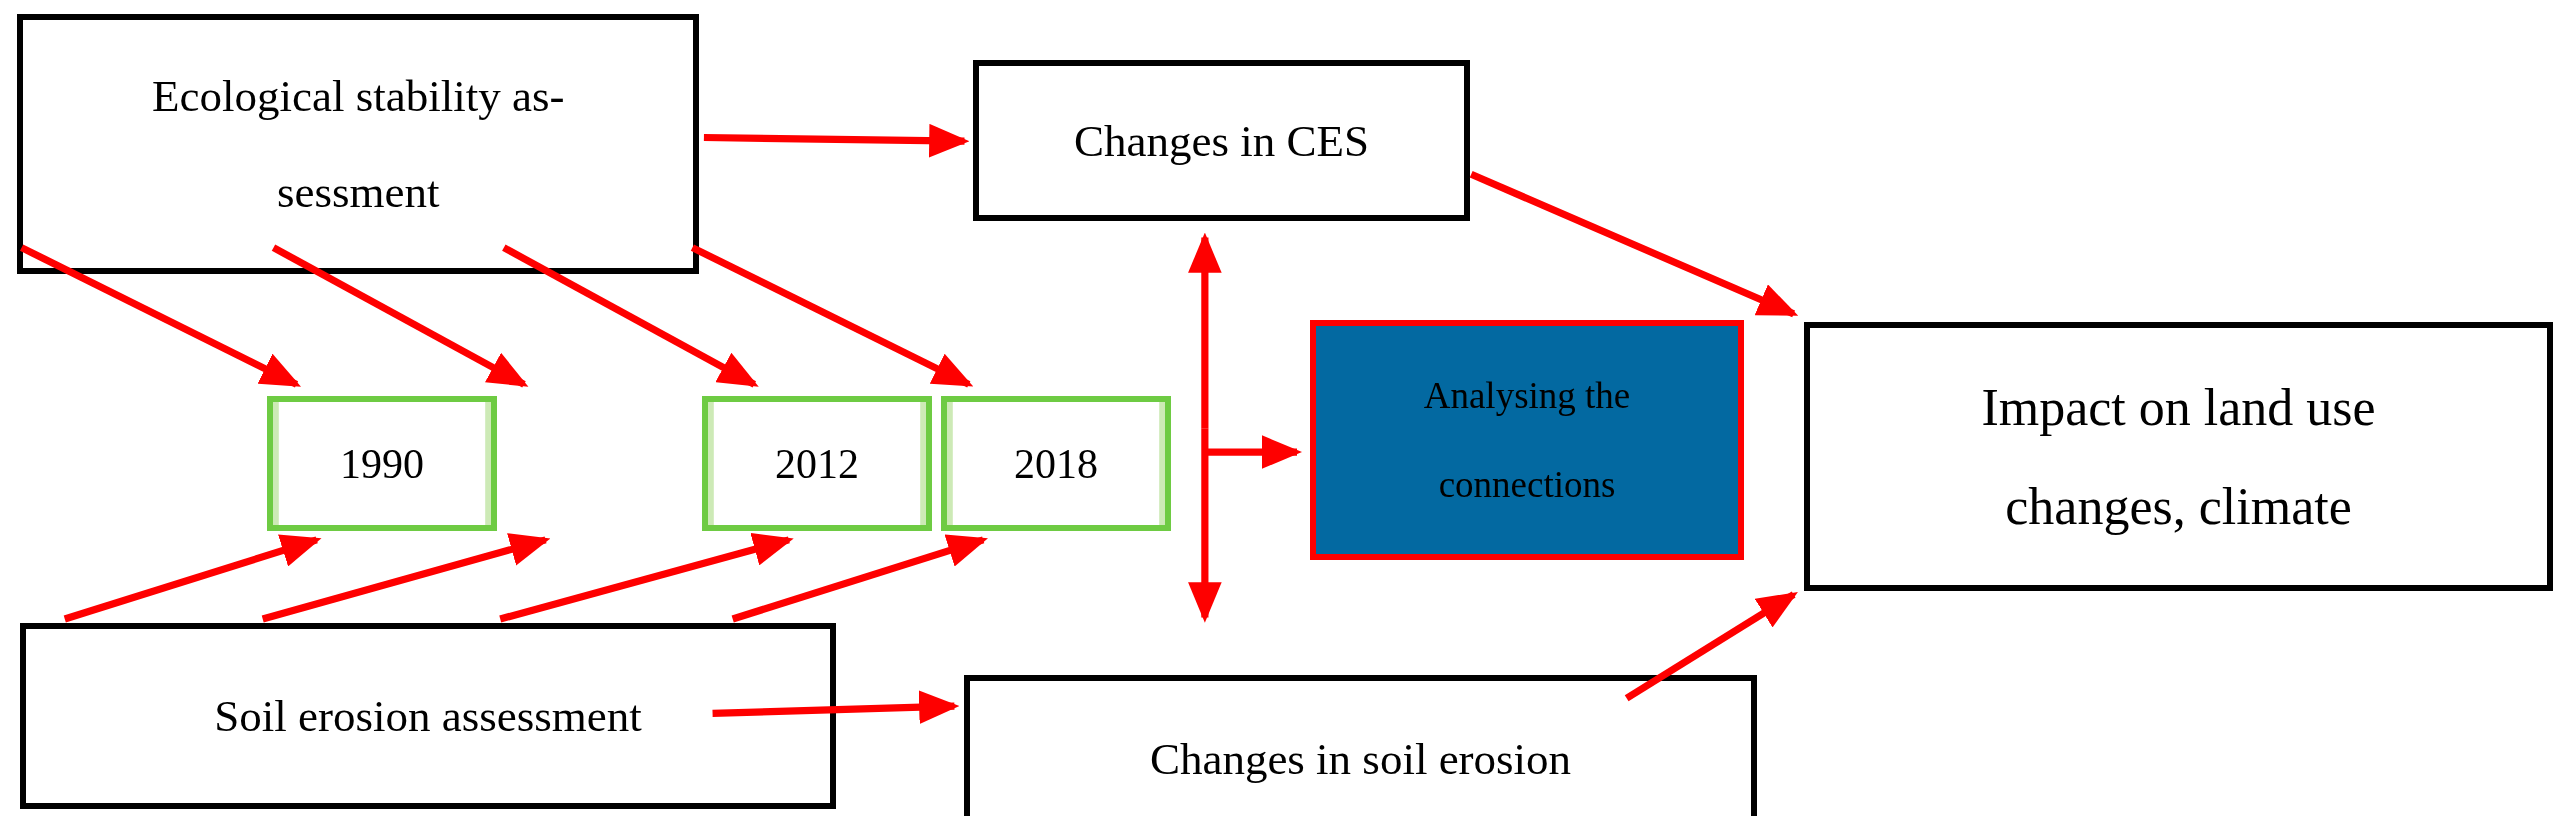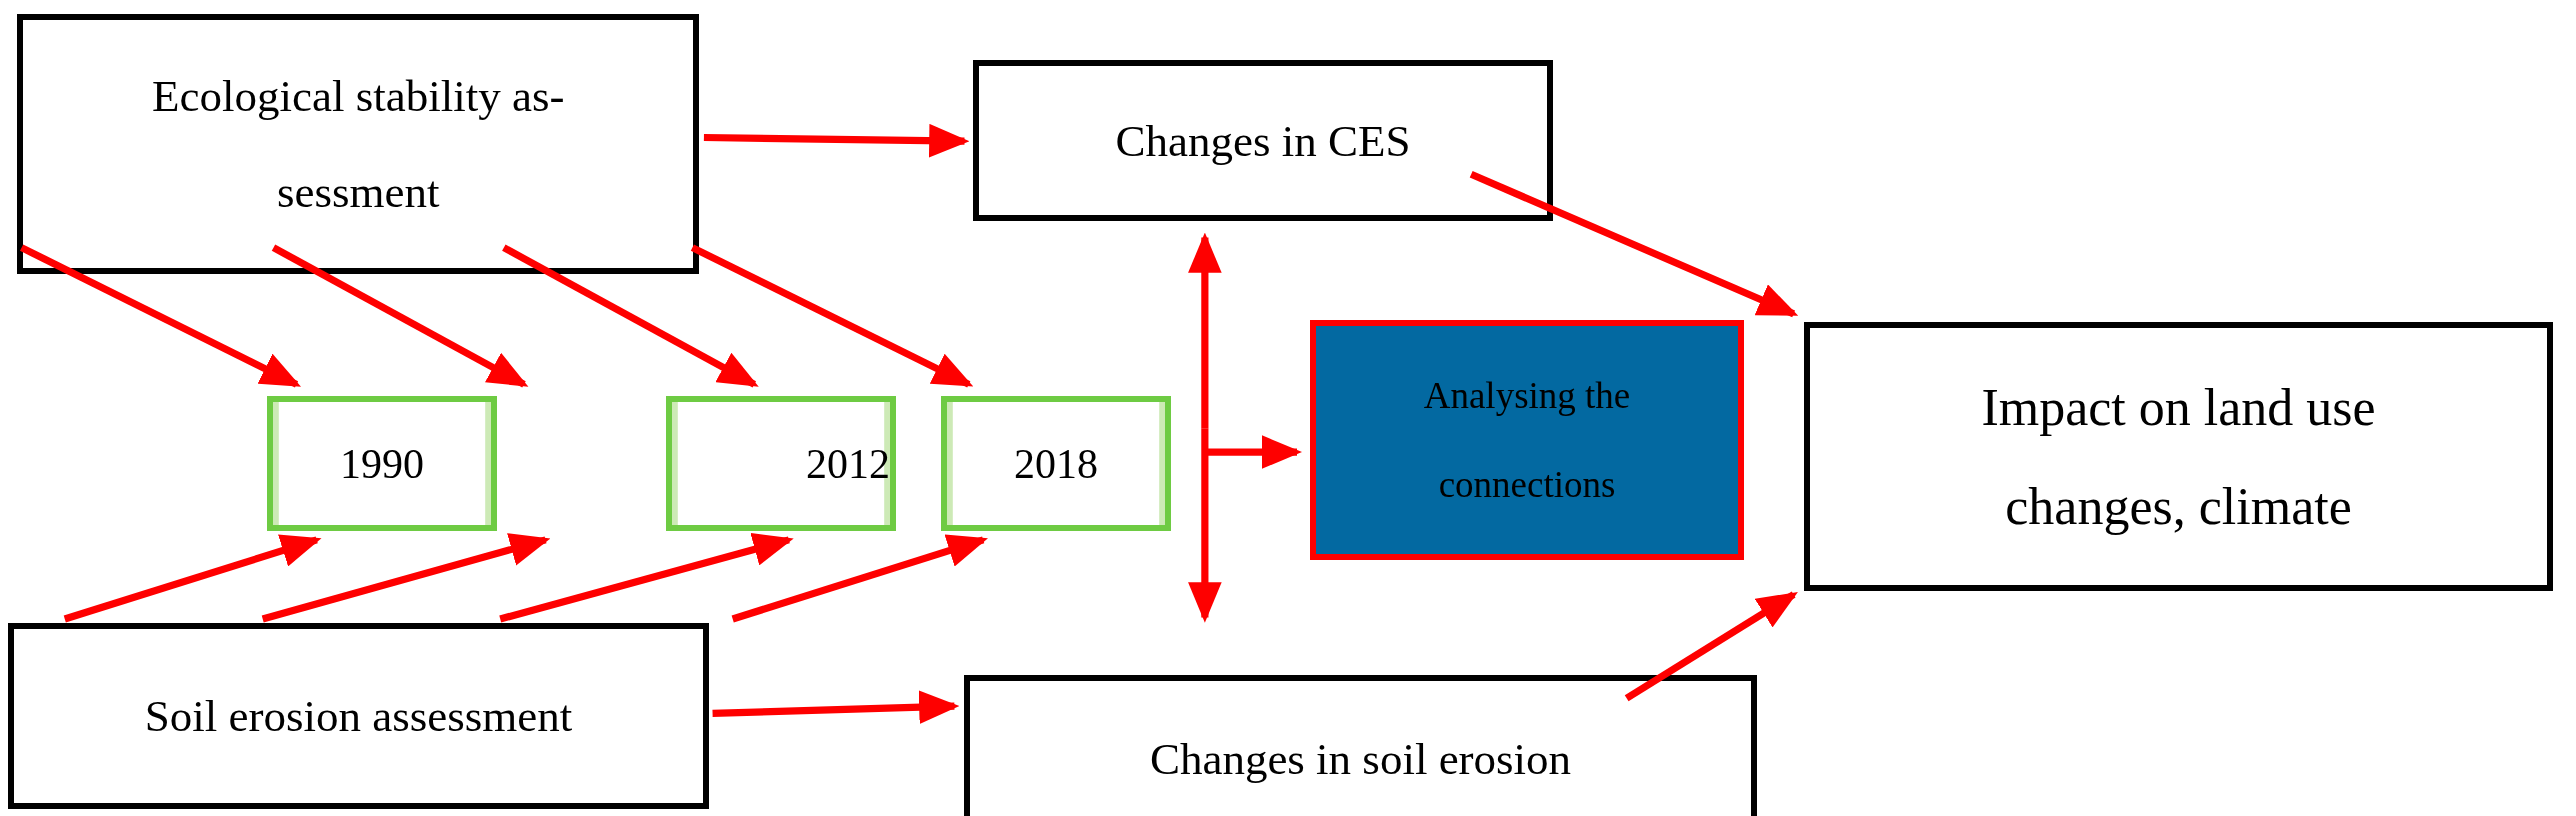--- a/index.html
+++ b/index.html
@@ -19,34 +19,34 @@
     display:flex;flex-direction:column;
     align-items:center;justify-content:center;
     text-align:center;
     white-space:nowrap;
   }
   .node .ln{display:block;}
 
   
   .n-eco{left:17.3px;top:14.4px;width:682px;height:260px;font-size:45px;line-height:96px;}
   
-  .n-ces{left:973px;top:60px;width:580px;height:161px;font-size:45px;}
+  .n-ces{left:973px;top:60px;width:497px;height:161px;font-size:45px;}
   
   .year{
     position:absolute;top:396px;height:135px;width:230px;
     background:#fff;
     border:6.5px solid #6ecb43;
     box-sizing:border-box;
     display:flex;align-items:center;justify-content:center;
     font-size:42px;
     box-shadow:inset 5.8px 0 0 #cdeab6, inset -5.8px 0 0 #cdeab6;
   }
-  .y1{left:223px;margin-left:44px;} .y2{left:462px;} .y3{left:666px;justify-content:flex-end;} .y4{left:941px;}
+  .y1{left:223px;margin-left:44px;} .y2{left:462px;} .y3{left:702px;} .y4{left:941px;}
   
-  .n-soil{left:8px;top:623px;width:701px;height:186px;font-size:45px;}
+  .n-soil{left:20px;top:623px;width:816px;height:186px;font-size:45px;}
   
   .n-soilch{left:964px;top:631px;width:793px;height:167px;font-size:45px;margin-top:44px;}
   
   .n-orange{
     left:1310px;top:320px;width:434px;height:240px;
     background:#0369a1;border:6.5px solid #fe0000;
     font-size:37px;line-height:89px;
   }
   
   .n-impact{left:1804px;top:322px;width:749px;height:269px;font-size:52px;line-height:99px;}

